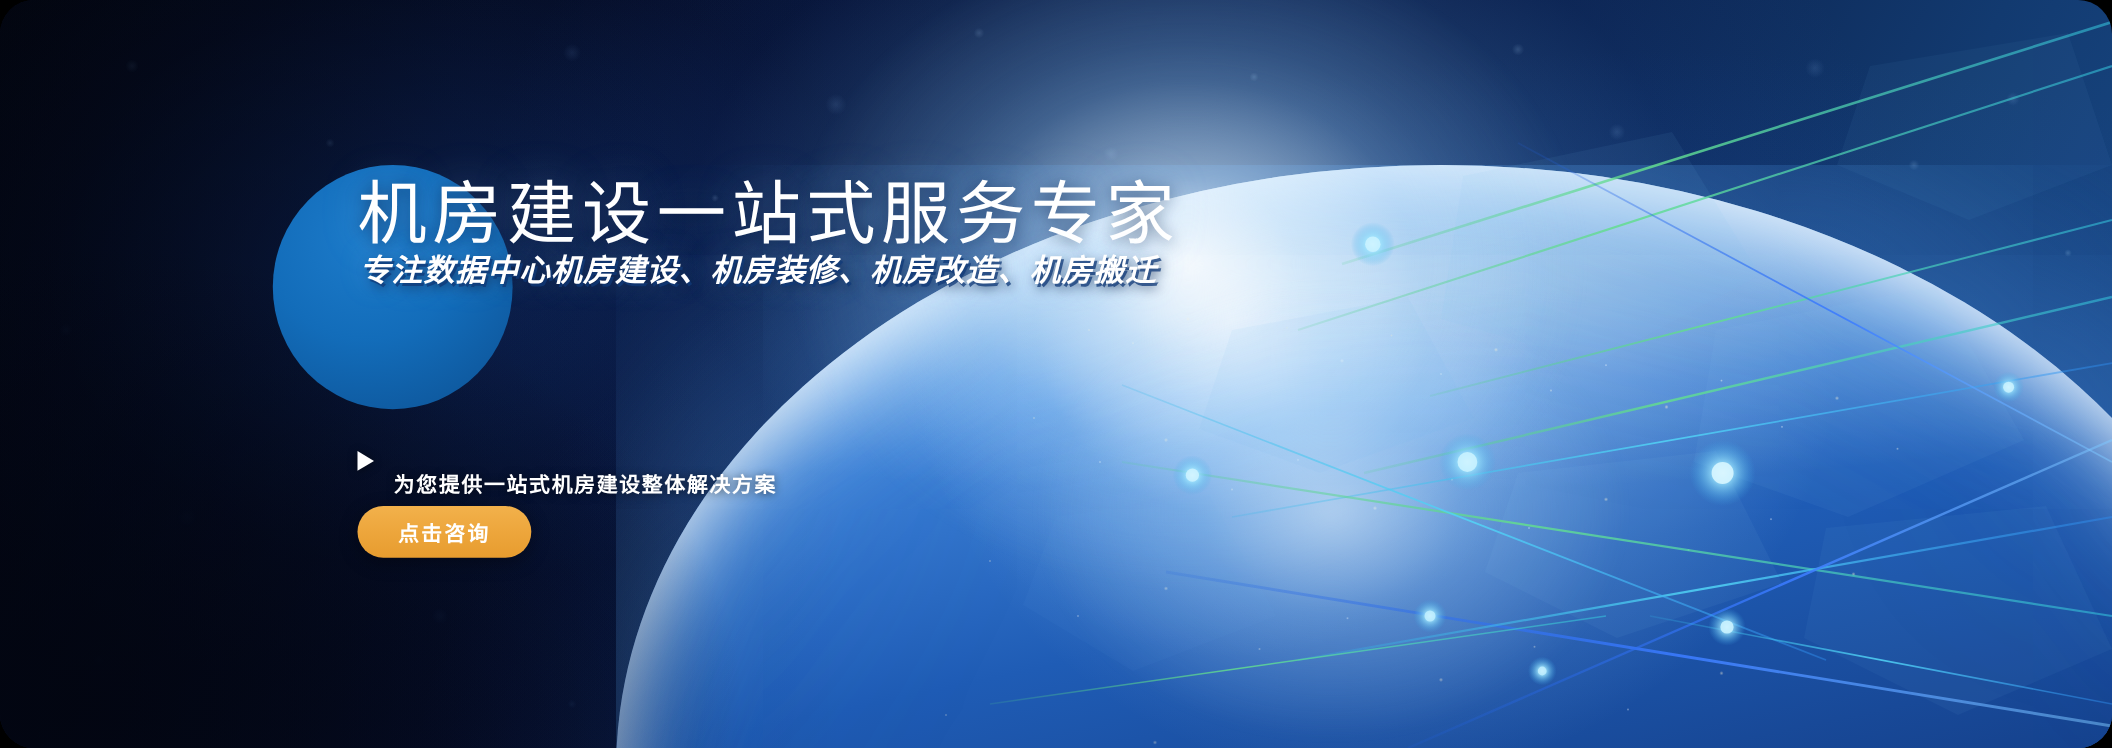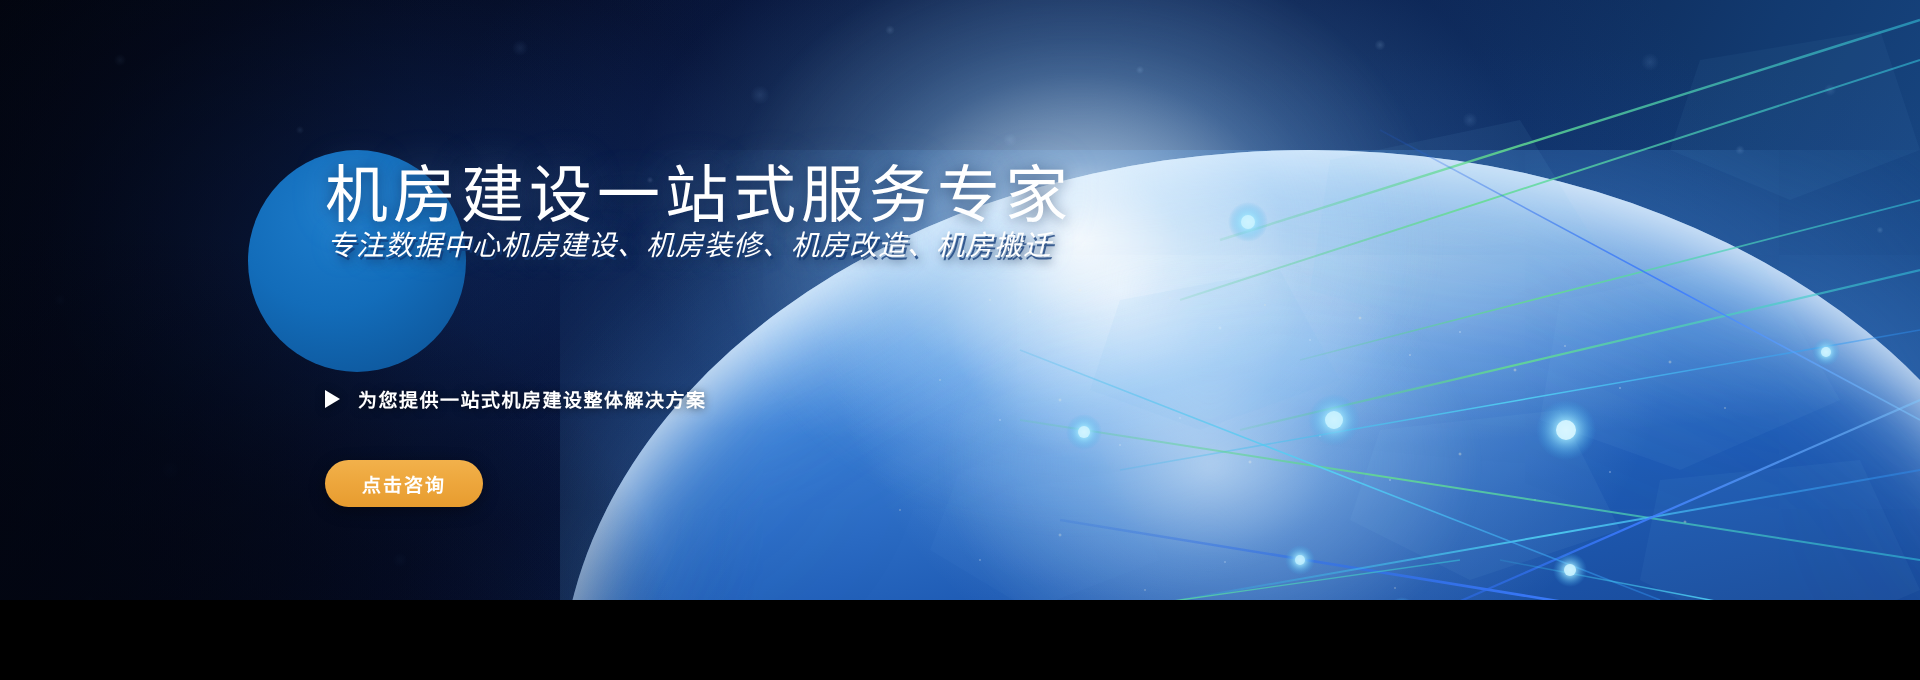--- a/index.html
+++ b/index.html
@@ -8,24 +8,25 @@
     padding: 0;
     background: #000;
   }
   body {
     font-family: "Liberation Sans", "DejaVu Sans", sans-serif;
   }
 
   .banner {
     position: relative;
     width: 1920px;
-    height: 600px;
+    height: 680px;
     overflow: hidden;
     background: #040a1c;
     user-select: none;
+    border-radius: 31px;
   }
 
   
   .bg-base {
     position: absolute;
     inset: 0;
     background:
       radial-gradient(ellipse 900px 620px at 1080px 200px, rgba(150,205,255,0.55) 0%, rgba(90,160,235,0.28) 26%, rgba(30,80,170,0.10) 50%, rgba(0,0,0,0) 72%),
       radial-gradient(ellipse 1500px 900px at 1500px 720px, rgba(60,130,225,0.50) 0%, rgba(25,70,160,0.30) 40%, rgba(0,0,0,0) 75%),
       radial-gradient(ellipse 700px 500px at 430px 250px, rgba(18,52,120,0.55) 0%, rgba(8,22,60,0.25) 55%, rgba(0,0,0,0) 80%),
@@ -222,21 +223,21 @@
   }
 
   .subhead {
     position: absolute;
     top: 232px;
     left: 2px;
     margin: 0;
     font-size: 28px;
     line-height: 1.0;
     letter-spacing: 1px;
-    font-weight: 400;
+    font-weight: 700;
     font-style: italic;
     color: #ffffff;
     white-space: nowrap;
     text-shadow:
       2px 3px 0 rgba(16,58,120,.75),
       3px 5px 10px rgba(6,24,62,.65),
       0 0 26px rgba(140,200,255,.35);
   }
 
   .tagline-row {
@@ -255,20 +256,21 @@
     border-top: 9px solid transparent;
     border-bottom: 9px solid transparent;
     filter: drop-shadow(0 1px 4px rgba(0,0,0,.5));
   }
   .tagline-text {
     font-size: 19px;
     font-weight: 700;
     letter-spacing: 1.5px;
     color: #ffffff;
     text-shadow: 0 1px 8px rgba(0,0,0,.55);
+    margin-top: 40px;
   }
 
   .cta-button {
     position: absolute;
     top: 460px;
     left: 0;
     width: 158px;
     height: 47px;
     border: none;
     border-radius: 24px;

